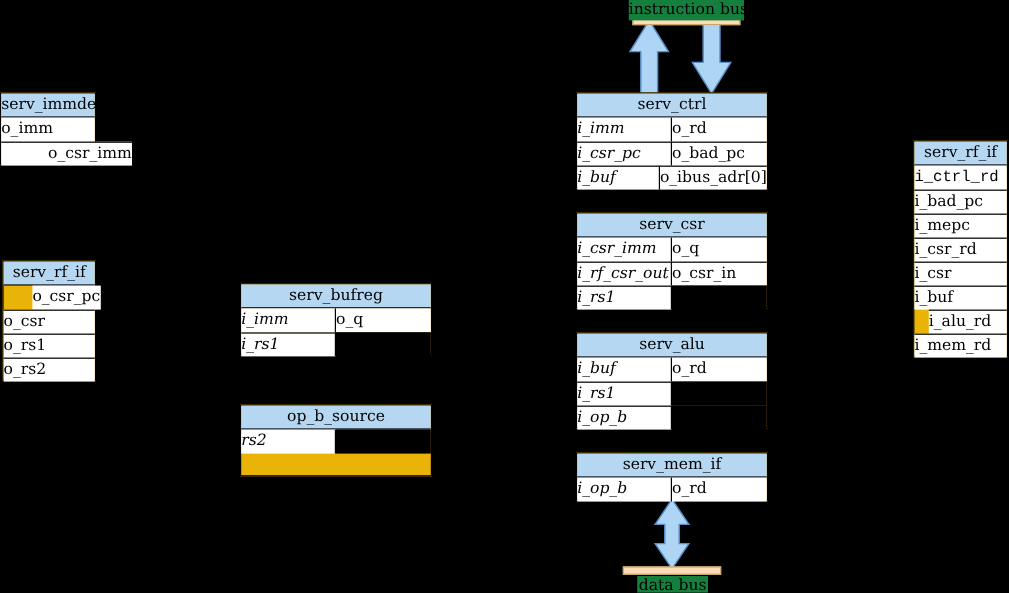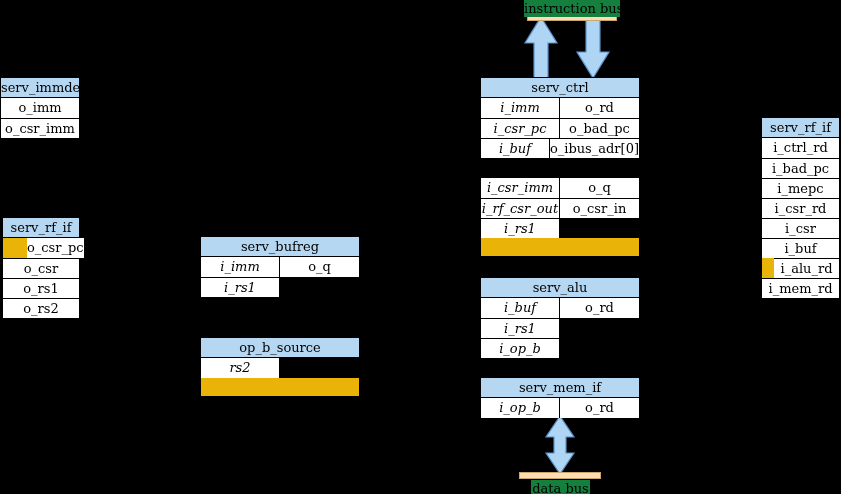--- a/index.html
+++ b/index.html
@@ -39,21 +39,20 @@
     display: flex;
     height: 20px;
     box-sizing: border-box;
   }
   .port-row + .port-row .cell {
     border-top: 1px solid #000000;
   }
   .cell {
     box-sizing: border-box;
     flex: 1 1 50%;
-    text-align: center;
     font-size: 13px;
     line-height: 19px;
     color: #000000;
     background: #ffffff;
     border: 0;
     white-space: nowrap;
     overflow: visible;
   }
   .cell.left {
     border-right: 1px solid #000000;
@@ -119,21 +118,21 @@
 
   <div class="bus-bar" style="left:527px; top:14px; width:90px;"></div>
   <div class="bus-label" style="left:524px; top:0px; width:96px;">instruction bus</div>
 
   <div class="module" style="left:0px; top:77px; width:80px; height:60px;">
     <div class="mod-header">serv_immdec</div>
     <div class="port-row">
       <div class="cell" style="flex:1 1 100%;">o_imm</div>
     </div>
     <div class="port-row">
-      <div class="cell" style="flex:1 1 100%;">o_csr_imm</div>
+      <div class="cell" style="flex:1 1 100%;padding-left:39px;">o_csr_imm</div>
     </div>
   </div>
 
   <div class="module" style="left:2px; top:217px; width:78px; height:100px;">
     <div class="mod-header">serv_rf_if</div>
     <div class="port-row">
       <div class="cell" style="flex:1 1 100%;margin-left:24px;">o_csr_pc</div>
     </div>
     <div class="port-row">
       <div class="cell" style="flex:1 1 100%;">o_csr</div>
@@ -176,20 +175,21 @@
       <div class="cell left">i_csr_pc</div>
       <div class="cell">o_bad_pc</div>
     </div>
     <div class="port-row">
       <div class="cell left">i_buf</div>
       <div class="cell">o_ibus_adr[0]</div>
     </div>
   </div>
 
   <div class="module" style="left:480px; top:177px; width:160px; height:80px;">
+    <div class="mod-header">serv_csr</div>
     <div class="port-row">
       <div class="cell left">i_csr_imm</div>
       <div class="cell">o_q</div>
     </div>
     <div class="port-row">
       <div class="cell left">i_rf_csr_out</div>
       <div class="cell">o_csr_in</div>
     </div>
     <div class="port-row">
       <div class="cell left">i_rs1</div>
@@ -217,21 +217,21 @@
     <div class="mod-header">serv_mem_if</div>
     <div class="port-row">
       <div class="cell left">i_op_b</div>
       <div class="cell">o_rd</div>
     </div>
   </div>
 
   <div class="module" style="left:761px; top:117px; width:79px; height:180px;">
     <div class="mod-header">serv_rf_if</div>
     <div class="port-row">
-      <div class="cell" style="flex:1 1 100%;">i_ctrl_rd</div>
+      <div class="cell" style="flex:1 1 100%;font-family:Liberation Mono, monospace;">i_ctrl_rd</div>
     </div>
     <div class="port-row">
       <div class="cell" style="flex:1 1 100%;">i_bad_pc</div>
     </div>
     <div class="port-row">
       <div class="cell" style="flex:1 1 100%;">i_mepc</div>
     </div>
     <div class="port-row">
       <div class="cell" style="flex:1 1 100%;">i_csr_rd</div>
     </div>

